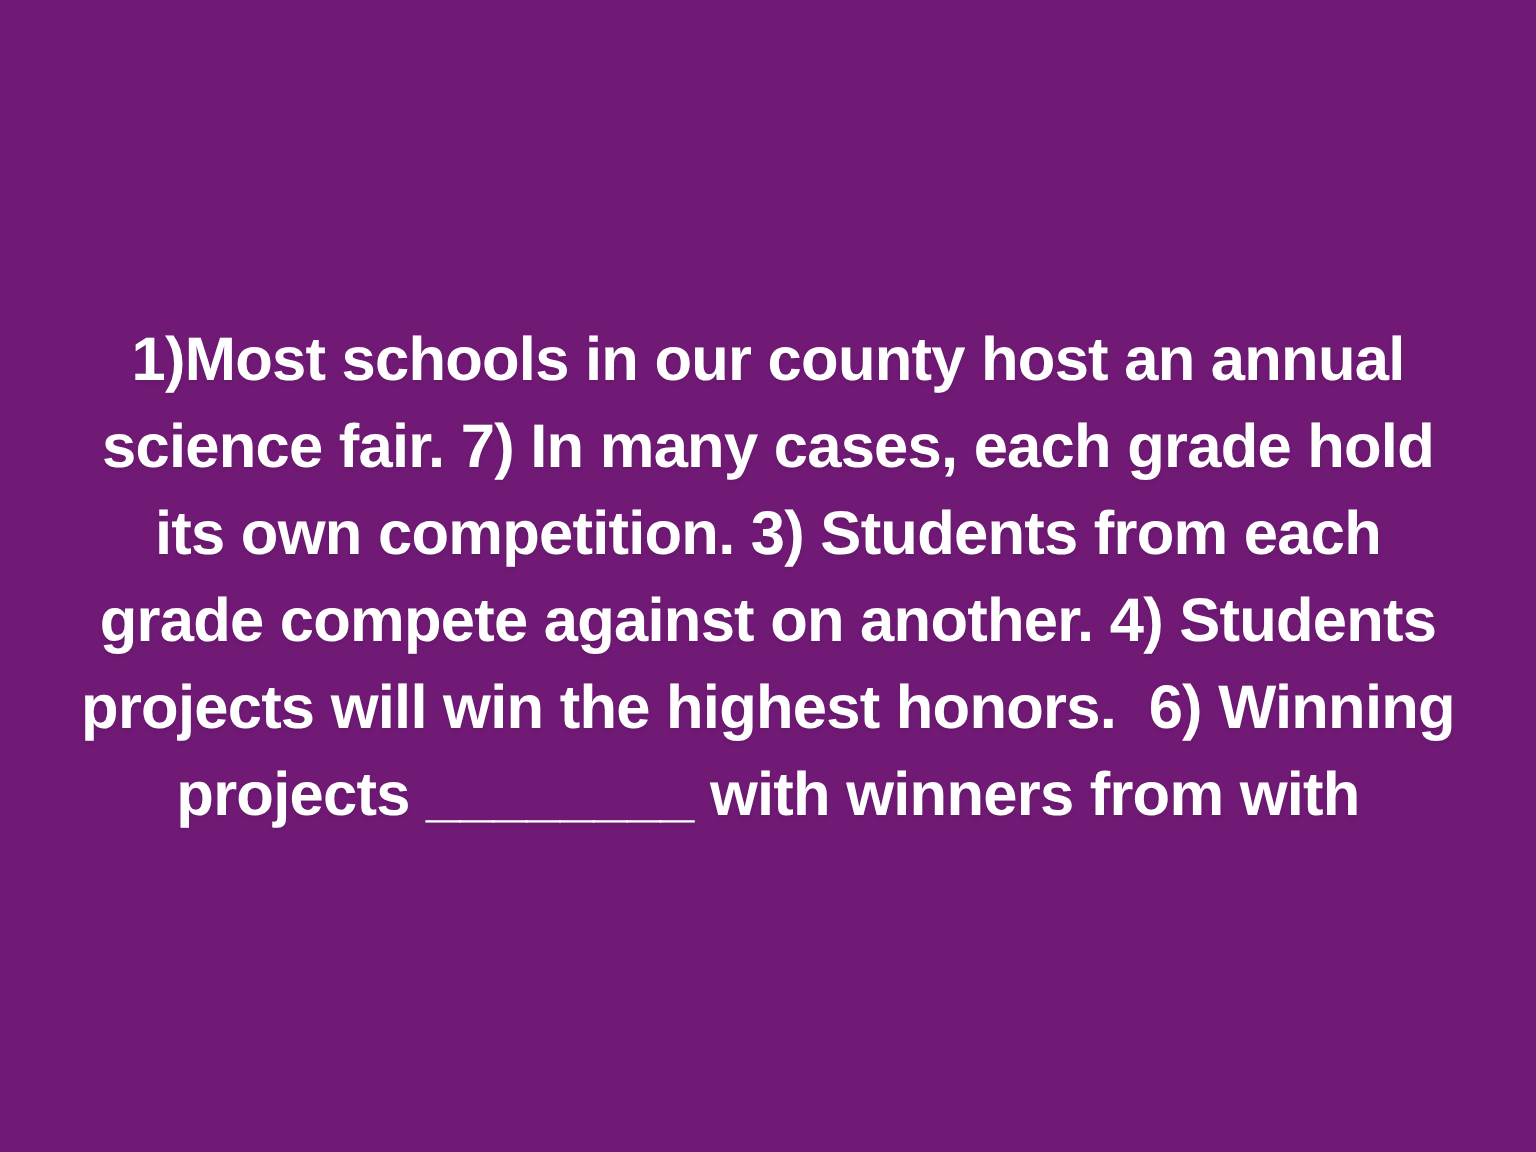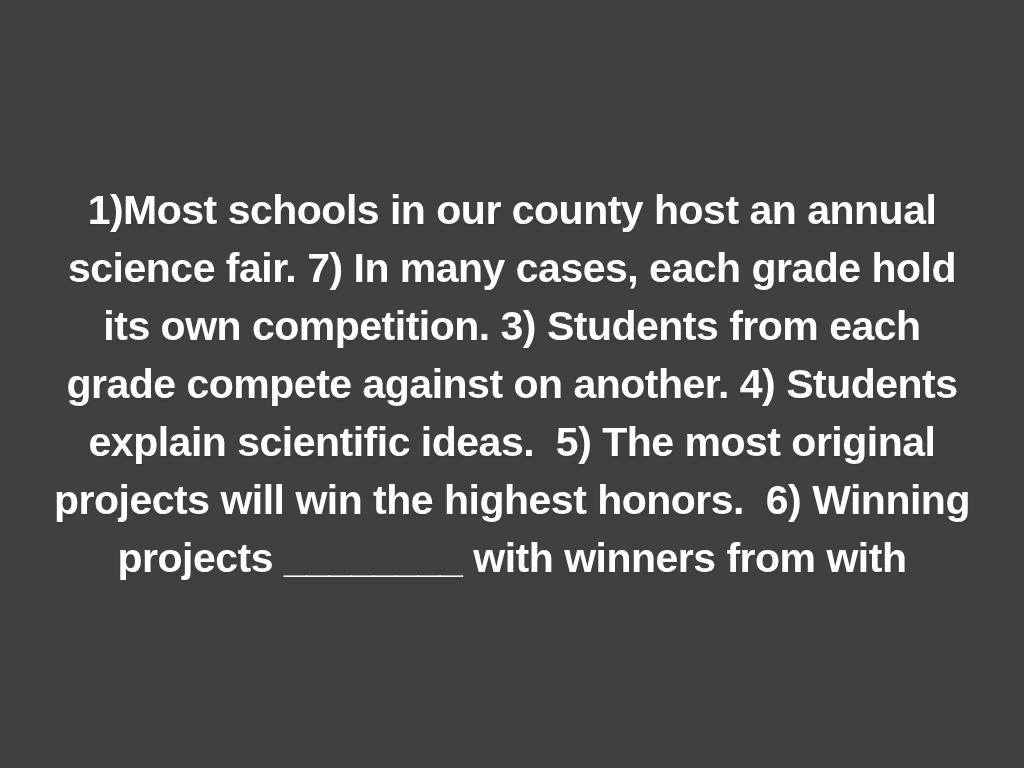--- a/index.html
+++ b/index.html
@@ -5,21 +5,21 @@
   html, body {
     margin: 0;
     padding: 0;
     width: 1024px;
     height: 768px;
     overflow: hidden;
   }
   .slide {
     width: 1024px;
     height: 768px;
-    background-color: #404040;
+    background-color: #701a75;
     display: flex;
     align-items: center;
     justify-content: center;
   }
   .slide-text {
     width: 100%;
     text-align: center;
     font-family: "Liberation Sans", "DejaVu Sans", sans-serif;
     font-weight: bold;
     font-size: 41px;
@@ -34,17 +34,16 @@
 </style>
 </head>
 <body>
 
 <div class="slide">
   <div class="slide-text">
     <div class="text-line">1)Most schools in our county host an annual</div>
     <div class="text-line">science fair. 7) In many cases, each grade hold</div>
     <div class="text-line">its own competition. 3) Students from each</div>
     <div class="text-line">grade compete against on another. 4) Students</div>
-    <div class="text-line">explain scientific ideas.  5) The most original</div>
     <div class="text-line">projects will win the highest honors.  6) Winning</div>
     <div class="text-line">projects ________ with winners from with</div>
   </div>
 </div>
 
 </body></html>

